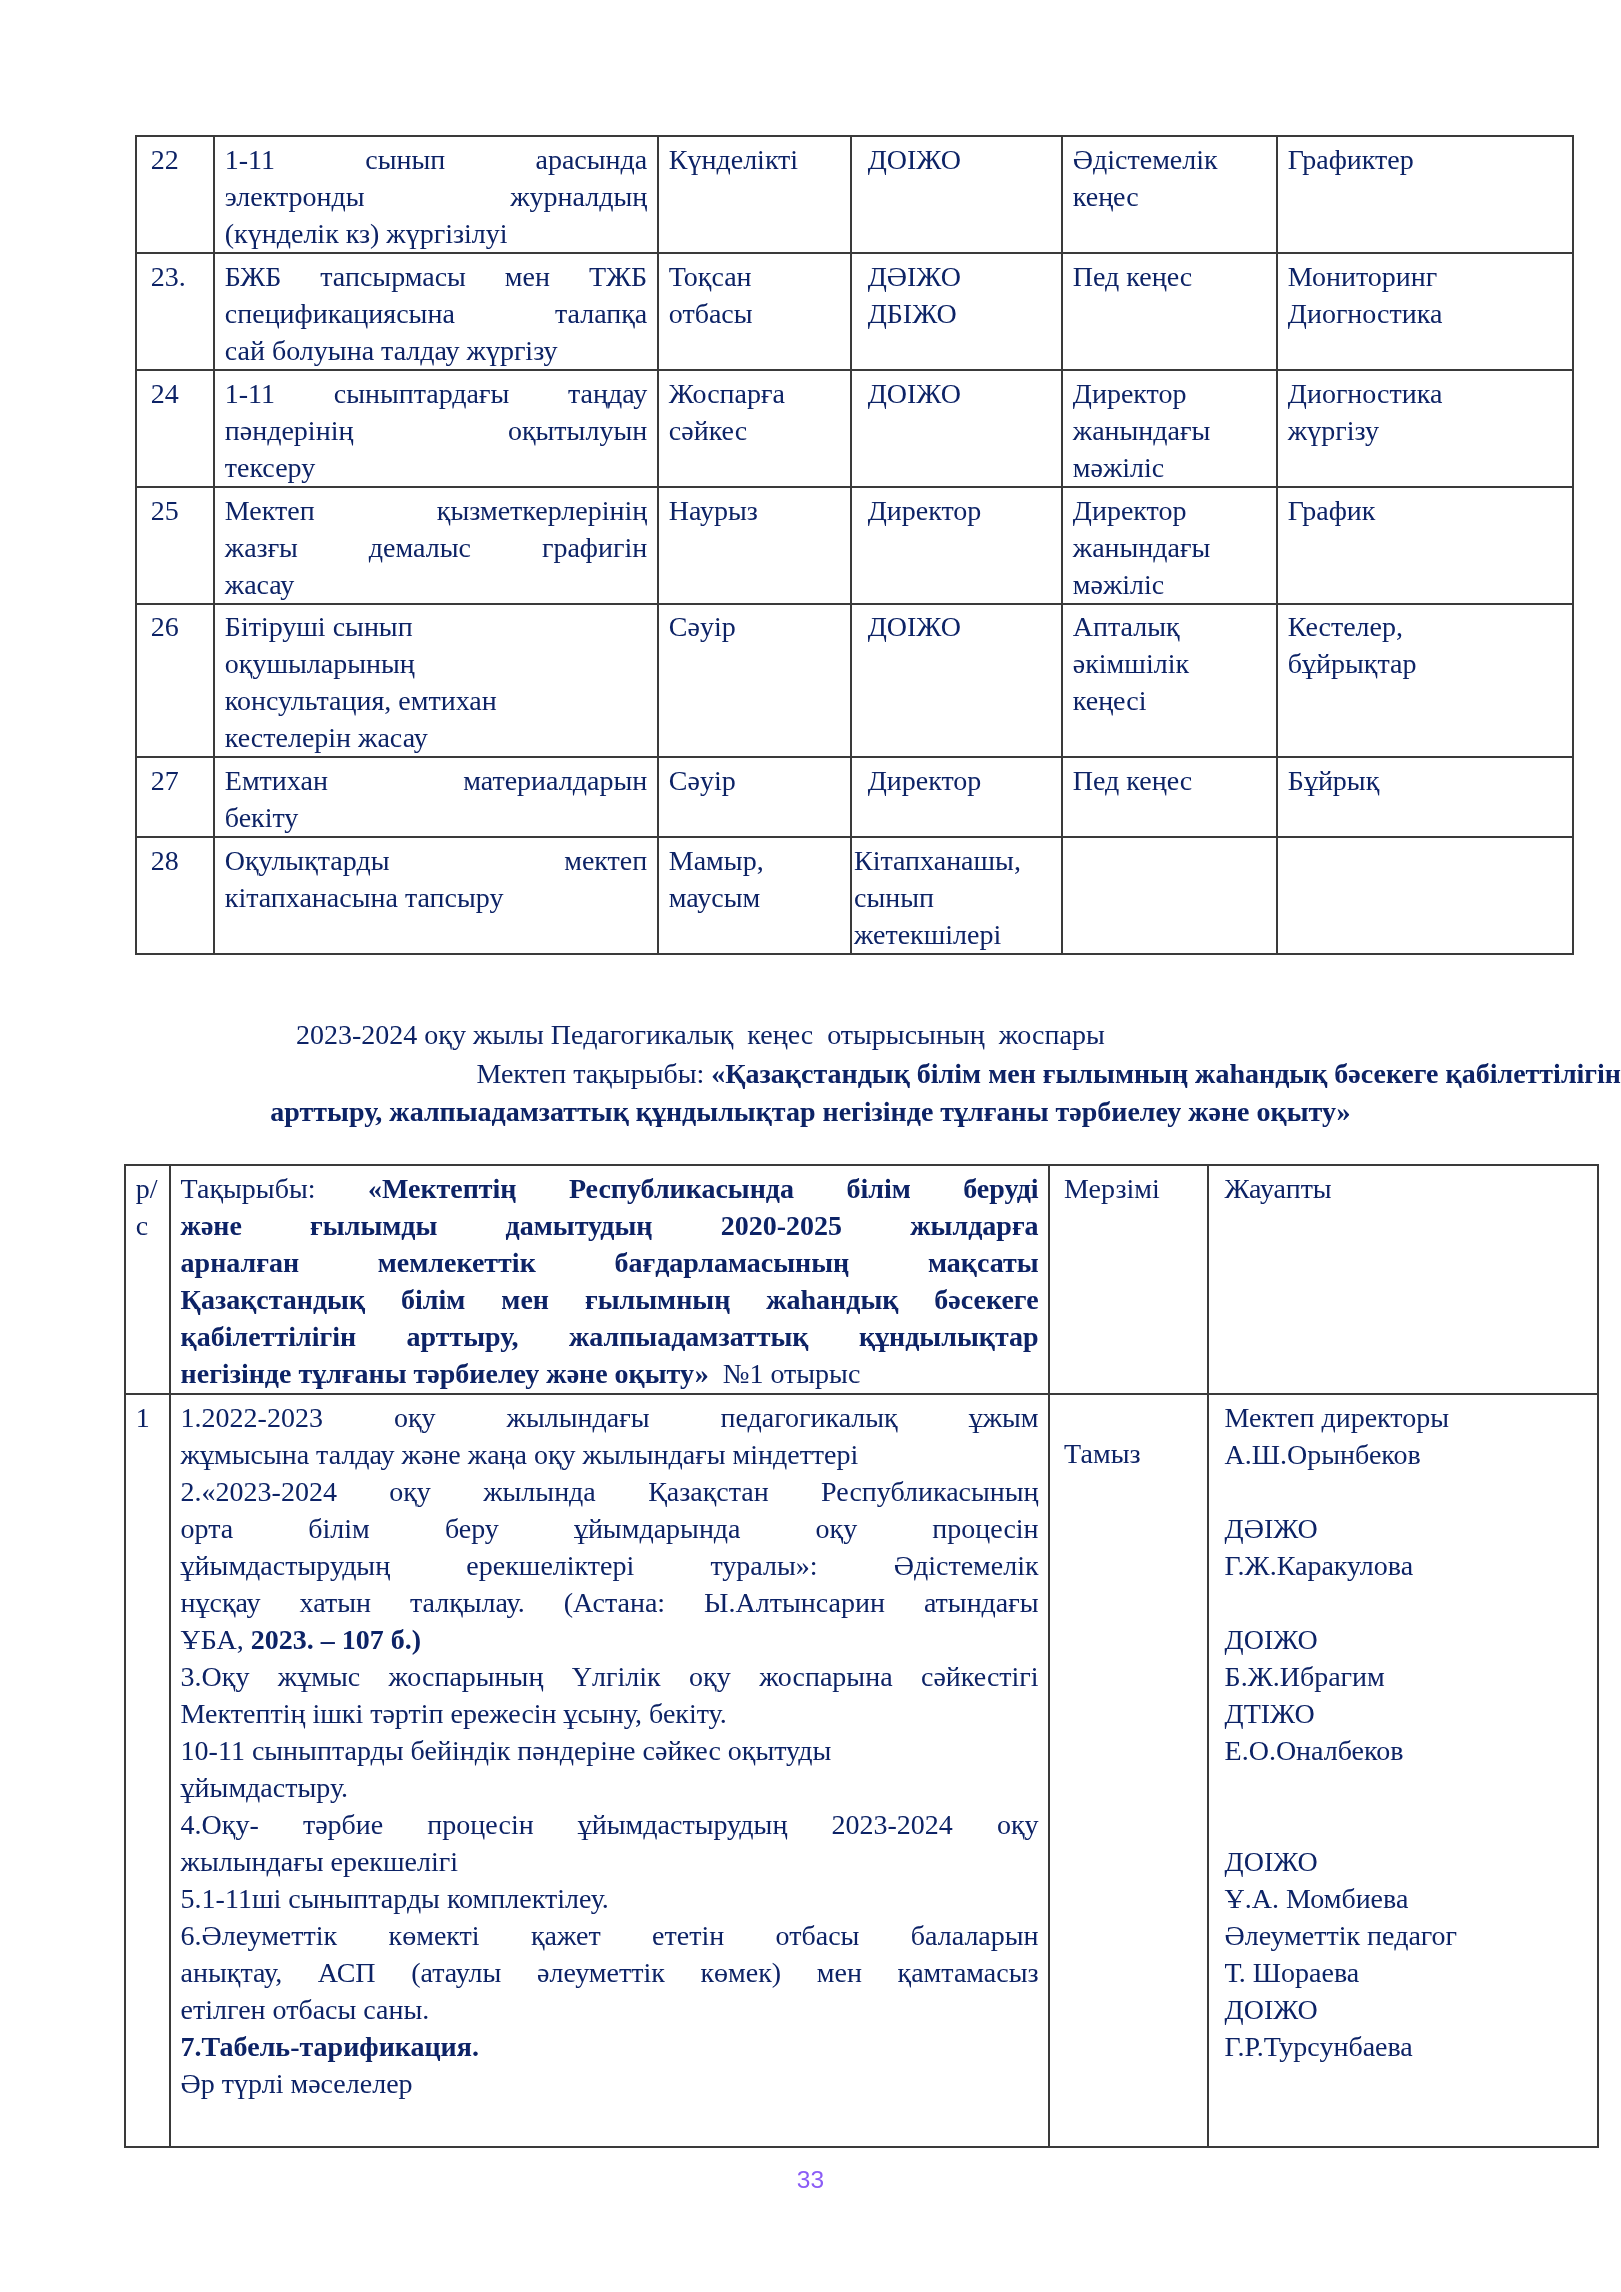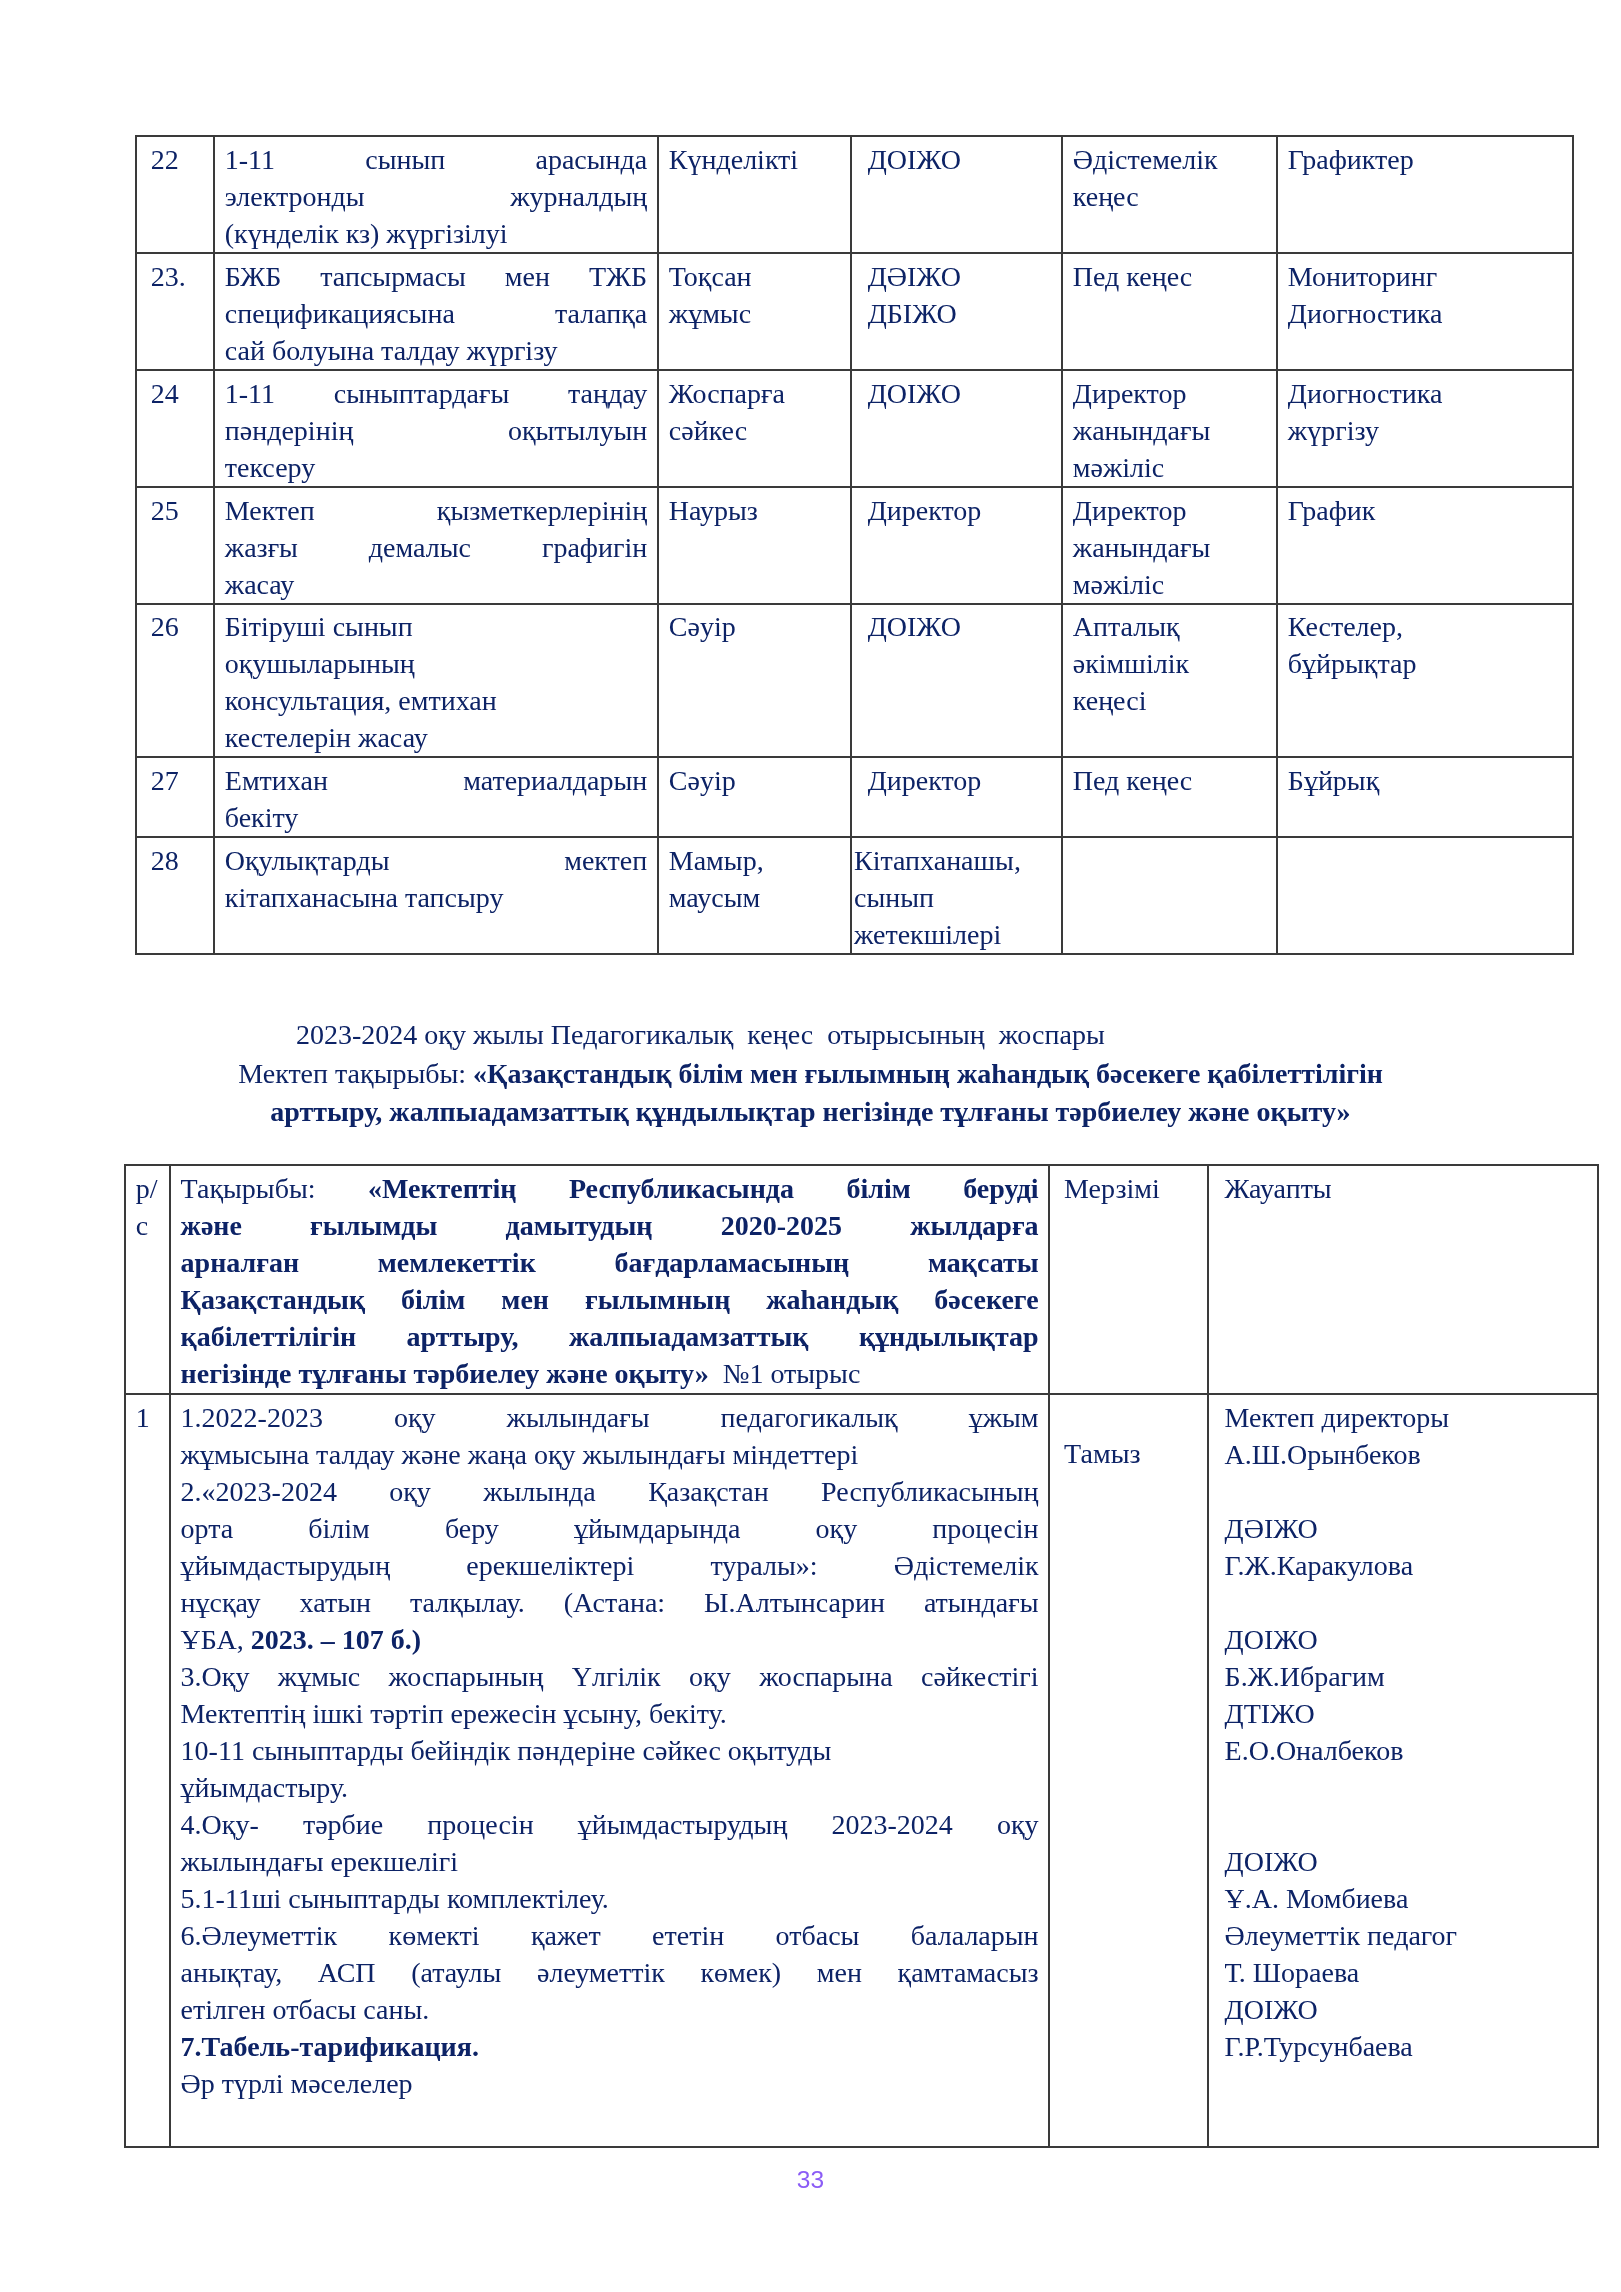--- a/index.html
+++ b/index.html
@@ -27,21 +27,21 @@
   #t1 tr.r28 td { height: 106px; }
   #t1 td.resp-indent { padding-left: 15.7px; }
   #t1 td.resp-tight { padding-left: 2px; }
 
   .line { display: block; }
   .task .line.just { text-align: justify; text-align-last: justify; }
 
   
   .h1 { position: absolute; left: 0; width: 1621px; top: 1016px; font-size: 28px; line-height: 37px; }
   .h1 span.inner { position: absolute; left: 296px; white-space: pre; }
-  .h2 { position: absolute; left: 0; width: 1621px; top: 1055px; font-size: 28px; line-height: 37px; text-align: center; }
+  .h2 { position: absolute; left: 0; width: 1621px; top: 1055px; font-size: 28px; line-height: 37px; text-align: right; }
   .h2 b { font-weight: bold; }
   .h3 { position: absolute; left: 0; width: 1621px; top: 1093px; font-size: 28px; line-height: 37px; text-align: center; font-weight: bold; }
 
   
   #t2 { left: 124px; top: 1164px; width: 1475px; }
   #t2 td { padding-top: 3.9px; }
   #t2 td.c1 { width: 33px; padding-left: 9.8px; padding-right: 0; }
   #t2 td.c2 { width: 858px; text-align: justify; }
   #t2 td.c3 { width: 133px; padding-left: 13.7px; }
   #t2 td.c4 { padding-left: 15.7px; border-radius: 14px; }
@@ -97,21 +97,21 @@
         </tr>
         <tr class="r23">
           <td class="num">23.</td>
           <td class="task">
             <span class="line just">БЖБ тапсырмасы мен ТЖБ</span>
             <span class="line just">спецификациясына талапқа</span>
             <span class="line">сай болуына талдау жүргізу</span>
           </td>
           <td class="">
             <span class="line">Тоқсан</span>
-            <span class="line">жұмыс</span>
+            <span class="line">отбасы</span>
           </td>
           <td class="resp-indent">
             <span class="line">ДӘІЖО</span>
             <span class="line">ДБІЖО</span>
           </td>
           <td class="">
             <span class="line">Пед кеңес</span>
           </td>
           <td class="">
             <span class="line">Мониторинг</span>

